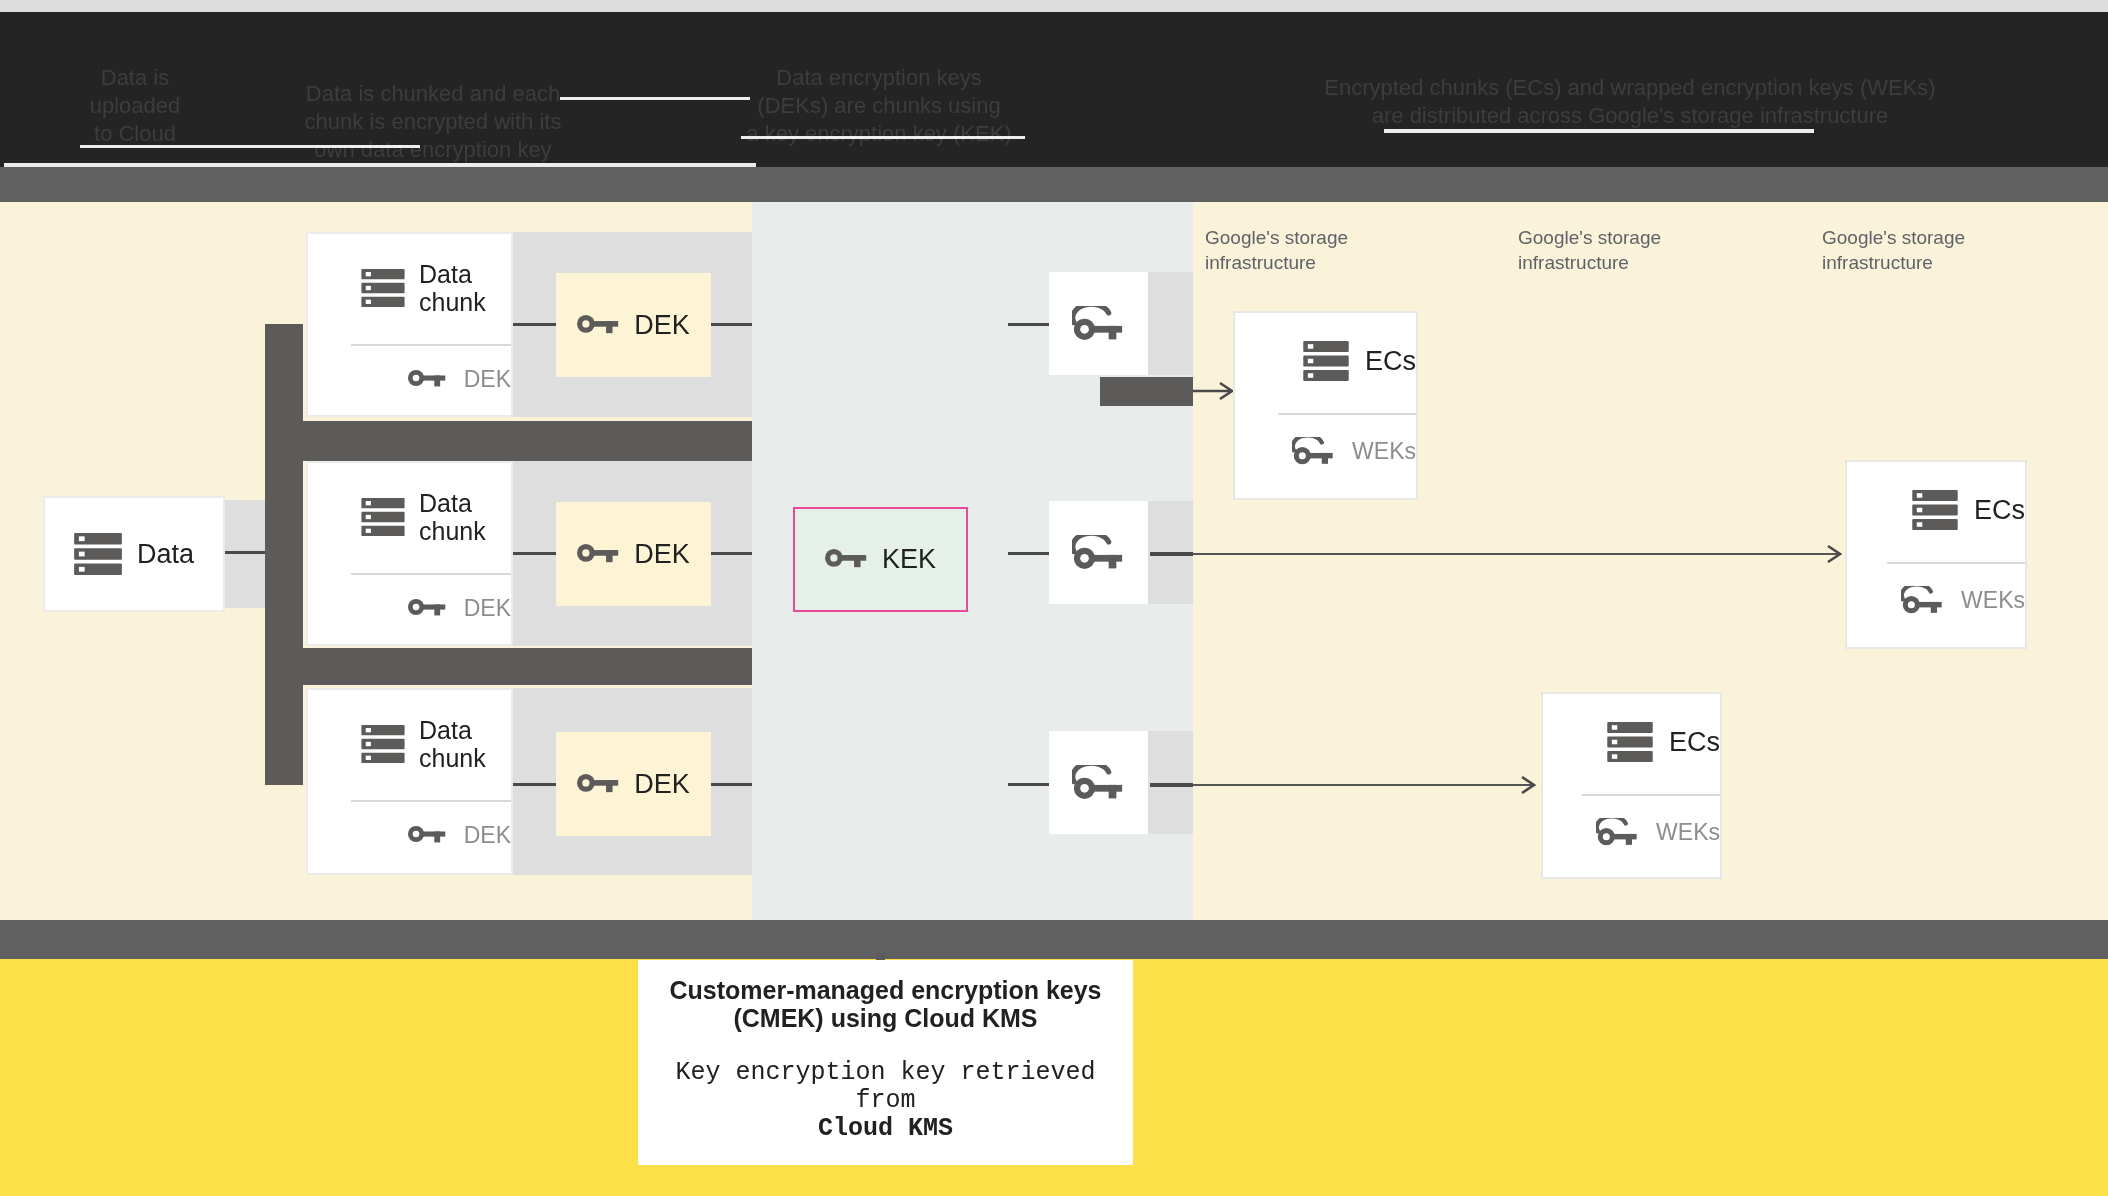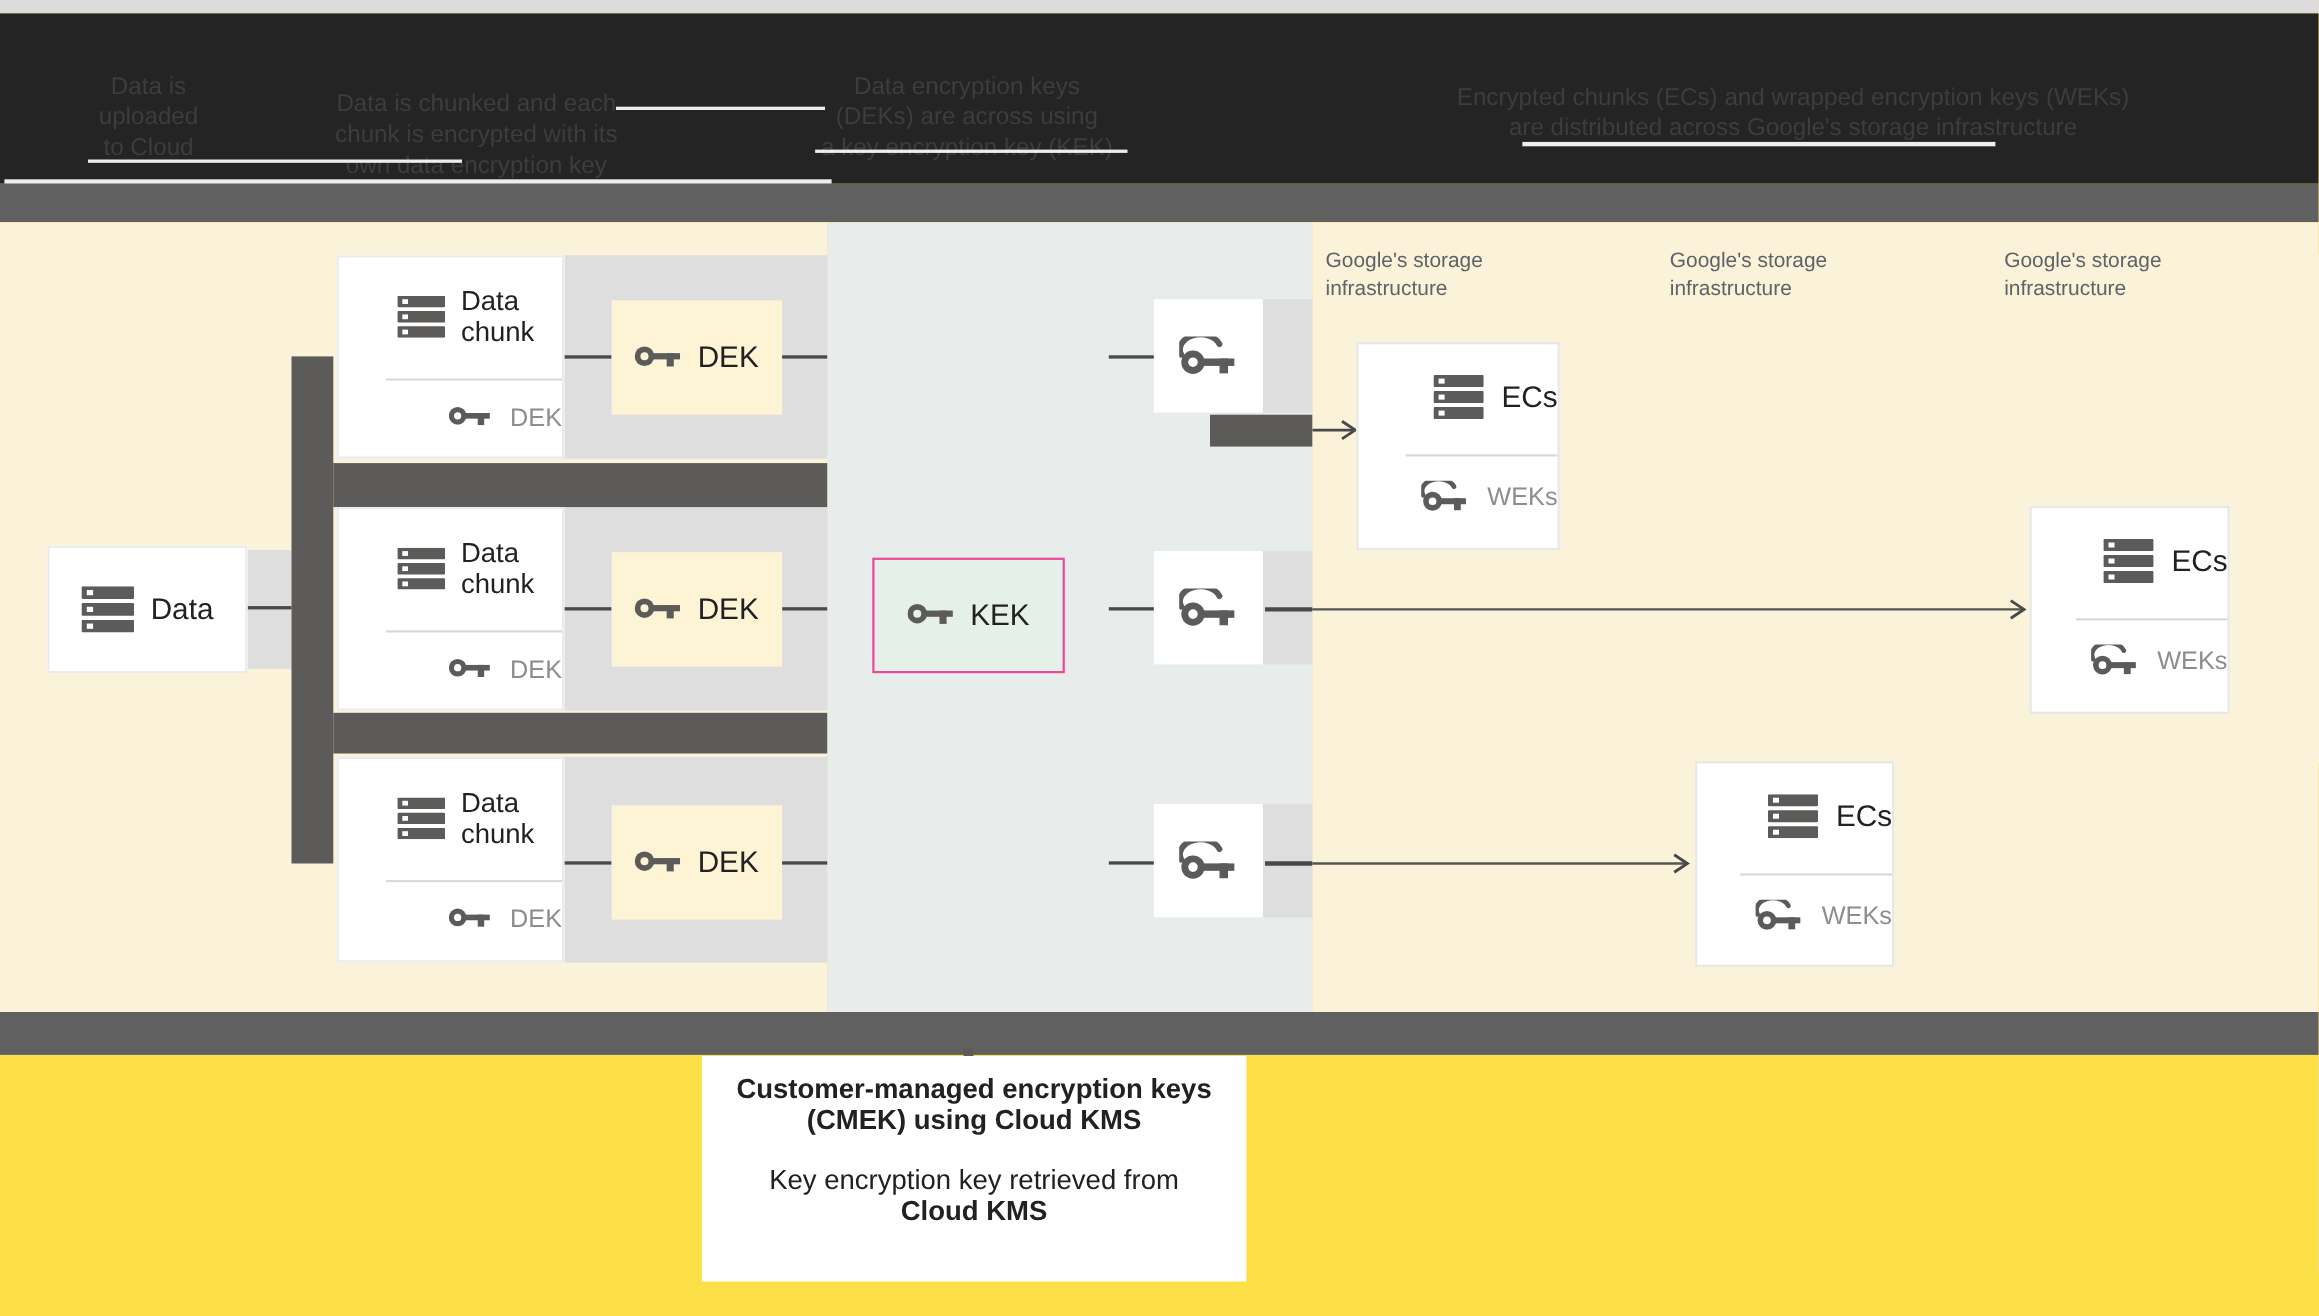--- a/index.html
+++ b/index.html
@@ -43,21 +43,21 @@
     <div>uploaded</div>
     <div>to Cloud</div>
   </div>
   <div class="abs hstep" style="left:268px;top:68px;width:330px;">
     <div>Data is chunked and each</div>
     <div>chunk is encrypted with its</div>
     <div>own data encryption key</div>
   </div>
   <div class="abs hstep" style="left:719px;top:52px;width:320px;">
     <div>Data encryption keys</div>
-    <div>(DEKs) are across using</div>
+    <div>(DEKs) are chunks using</div>
     <div>a key encryption key (KEK)</div>
   </div>
   <div class="abs hstep" style="left:1320px;top:62px;width:620px;">
     <div>Encrypted chunks (ECs) and wrapped encryption keys (WEKs)</div>
     <div>are distributed across Google's storage infrastructure</div>
   </div>
 
   <div class="abs hline" style="left:4px;top:151px;width:752px;height:4px;"></div>
   <div class="abs hline" style="left:80px;top:133px;width:340px;height:3px;"></div>
   <div class="abs hline" style="left:560px;top:85px;width:190px;height:3px;"></div>
@@ -448,19 +448,19 @@
   </div>
 
   <div class="abs grayband" style="left:0;top:908px;width:2108px;height:39px;"></div>
   <div class="abs darkel" style="left:876px;top:941px;width:9px;height:11px;"></div>
 
   <div class="abs capbox" style="left:638px;top:948px;width:495px;height:205px;">
     <div style="padding-top:16px;">
       <div class="capbold">Customer-managed encryption keys</div>
       <div class="capbold">(CMEK) using Cloud KMS</div>
     </div>
-    <div style="padding-top:27px;">
+    <div style="padding-top:27px;font-family:Liberation Mono, monospace;">
       <div>Key encryption key retrieved from</div>
       <div class="capbold">Cloud KMS</div>
     </div>
   </div>
 
 </div>
 
 </body></html>

